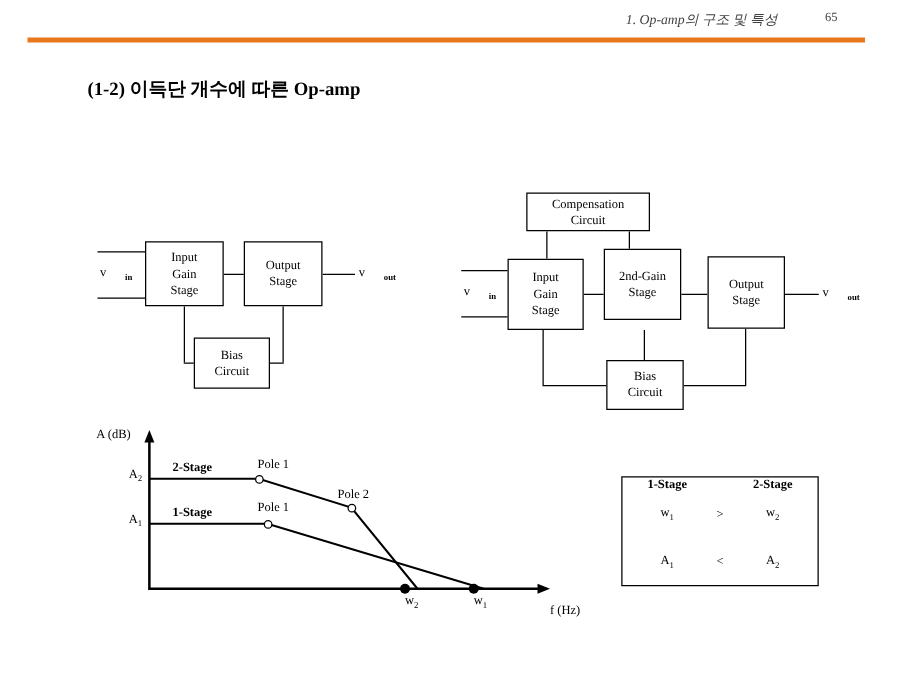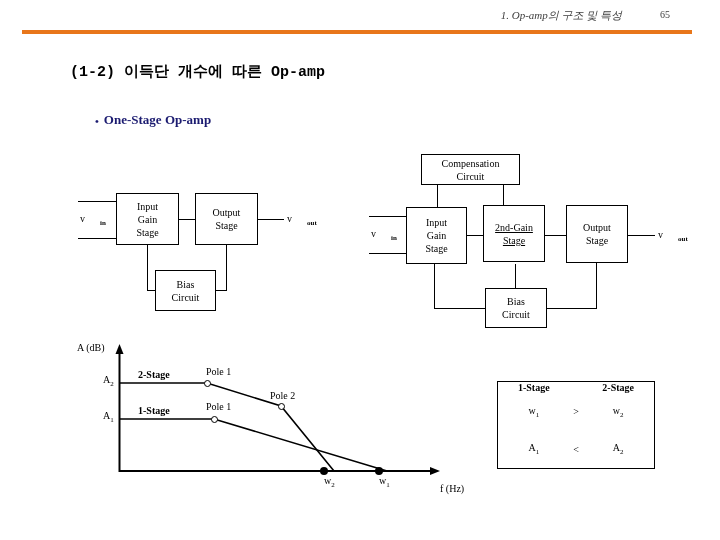--- a/index.html
+++ b/index.html
@@ -40,21 +40,21 @@
     top: 30px;
     width: 676px;
     height: 4px;
     background: #E8761A;
   }
 
   
   #slide-title {
     left: 70px;
     top: 62px;
-    font-family: Liberation Mono, monospace;
+    font-family: Liberation Serif, serif;
     font-size: 15px;
     font-weight: bold;
     color: #000000;
     white-space: nowrap;
   }
   .bullet-heading {
     font-family: "Liberation Serif", serif;
     font-size: 13px;
     font-weight: bold;
     color: #1B1B70;
@@ -175,23 +175,20 @@
 <body>
 
 <div id="page">
 
   <div class="abs" id="header-title">1. Op-amp의 구조 및 특성</div>
   <div class="abs" id="header-page-number">65</div>
   <div class="abs" id="header-rule"></div>
 
   <div class="abs" id="slide-title">(1-2) 이득단 개수에 따른 Op-amp</div>
 
-  <div class="abs bullet-heading" id="bullet-one-stage">
-    <span class="bullet-dot">•</span><span>One-Stage Op-amp</span>
-  </div>
 
   <div class="abs wire-h" style="left:78px; top:201px; width:38px;"></div>
   <div class="abs wire-h" style="left:78px; top:238px; width:38px;"></div>
   <div class="abs sig-label" style="left:80px; top:213px;">
     <span>v</span><sub>in</sub>
   </div>
 
   <div class="abs dbox" style="left:116px; top:193px; width:63px; height:52px;">
     <span>Input</span>
     <span>Gain</span>
@@ -234,21 +231,21 @@
   </div>
 
   <div class="abs dbox" style="left:406px; top:207px; width:61px; height:57px;">
     <span>Input</span>
     <span>Gain</span>
     <span>Stage</span>
   </div>
 
   <div class="abs wire-h" style="left:467px; top:235px; width:16px;"></div>
 
-  <div class="abs dbox" style="left:483px; top:205px; width:62px; height:57px;text-decoration:underline;">
+  <div class="abs dbox" style="left:483px; top:199px; width:62px; height:57px;">
     <span>2nd-Gain</span>
     <span>Stage</span>
   </div>
 
   <div class="abs wire-h" style="left:545px; top:235px; width:21px;"></div>
 
   <div class="abs dbox" style="left:566px; top:205px; width:62px; height:58px;">
     <span>Output</span>
     <span>Stage</span>
   </div>

